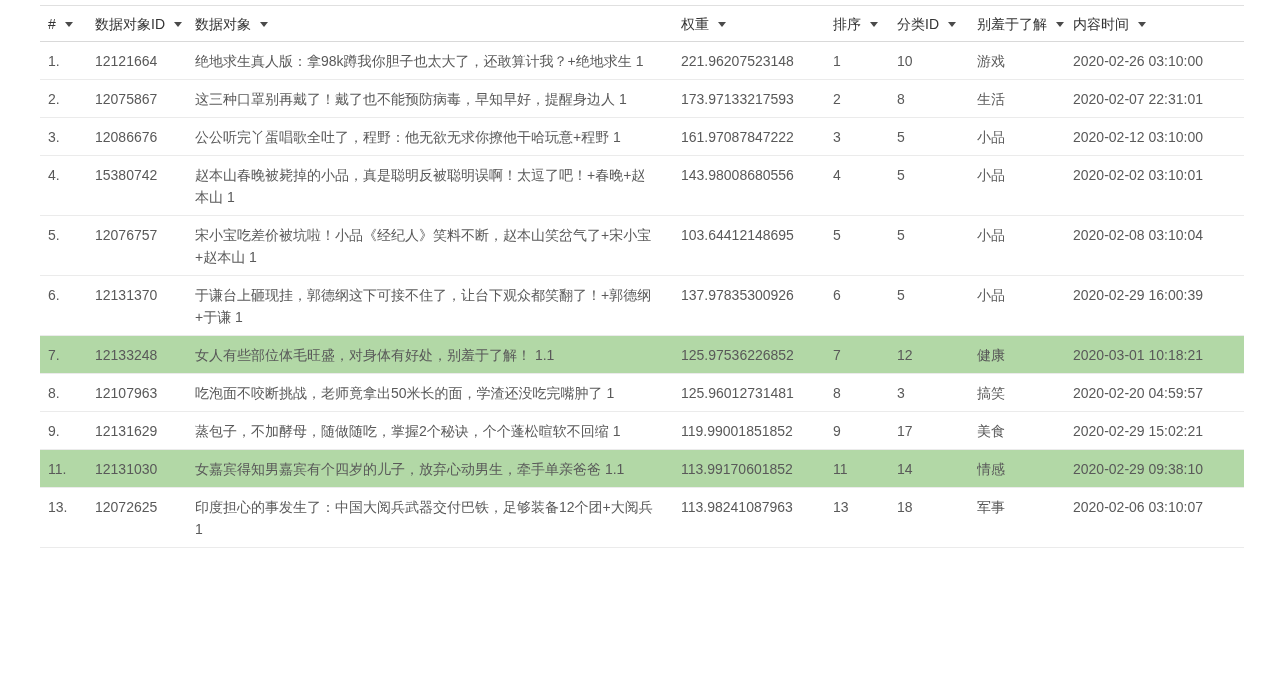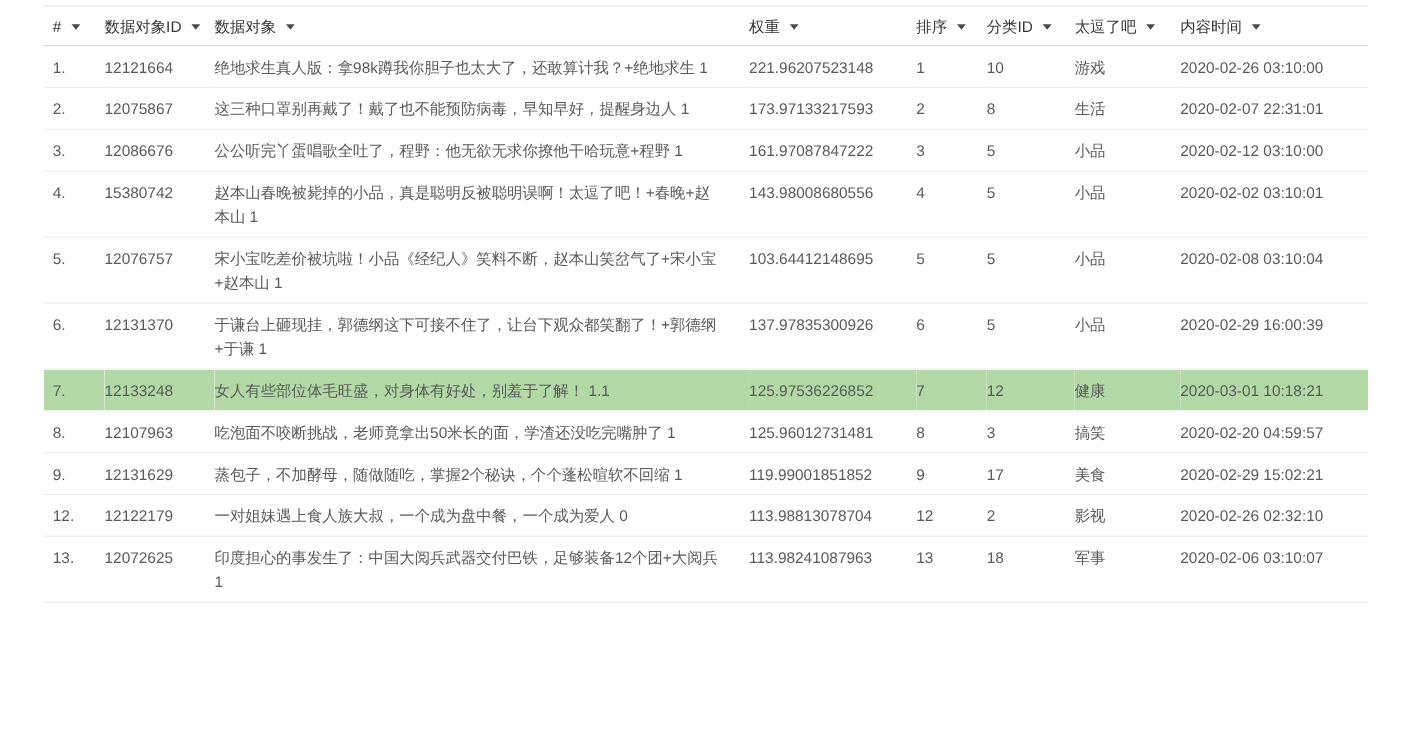--- a/index.html
+++ b/index.html
@@ -96,21 +96,21 @@
         <th>
           <span>权重</span><span class="caret"></span>
         </th>
         <th>
           <span>排序</span><span class="caret"></span>
         </th>
         <th>
           <span>分类ID</span><span class="caret"></span>
         </th>
         <th>
-          <span>太逗了吧</span><span class="caret"></span>
+          <span>别羞于了解</span><span class="caret"></span>
         </th>
         <th>
           <span>内容时间</span><span class="caret"></span>
         </th>
       </tr>
     </thead>
     <tbody>
         <tr>
     <td class="col-index">1.</td>
     <td class="col-id">12121664</td>
@@ -194,29 +194,29 @@
         <tr>
     <td class="col-index">9.</td>
     <td class="col-id">12131629</td>
     <td class="col-title">蒸包子，不加酵母，随做随吃，掌握2个秘诀，个个蓬松暄软不回缩 1</td>
     <td class="col-weight">119.99001851852</td>
     <td class="col-rank">9</td>
     <td class="col-catid">17</td>
     <td class="col-catname">美食</td>
     <td class="col-time">2020-02-29 15:02:21</td>
   </tr>
-        <tr>
-    <td class="col-index">12.</td>
-    <td class="col-id">12122179</td>
-    <td class="col-title">一对姐妹遇上食人族大叔，一个成为盘中餐，一个成为爱人 0</td>
-    <td class="col-weight">113.98813078704</td>
-    <td class="col-rank">12</td>
-    <td class="col-catid">2</td>
-    <td class="col-catname">影视</td>
-    <td class="col-time">2020-02-26 02:32:10</td>
+        <tr class="highlight">
+    <td class="col-index">11.</td>
+    <td class="col-id">12131030</td>
+    <td class="col-title">女嘉宾得知男嘉宾有个四岁的儿子，放弃心动男生，牵手单亲爸爸 1.1</td>
+    <td class="col-weight">113.99170601852</td>
+    <td class="col-rank">11</td>
+    <td class="col-catid">14</td>
+    <td class="col-catname">情感</td>
+    <td class="col-time">2020-02-29 09:38:10</td>
   </tr>
         <tr>
     <td class="col-index">13.</td>
     <td class="col-id">12072625</td>
     <td class="col-title">印度担心的事发生了：中国大阅兵武器交付巴铁，足够装备12个团+大阅兵 1</td>
     <td class="col-weight">113.98241087963</td>
     <td class="col-rank">13</td>
     <td class="col-catid">18</td>
     <td class="col-catname">军事</td>
     <td class="col-time">2020-02-06 03:10:07</td>

